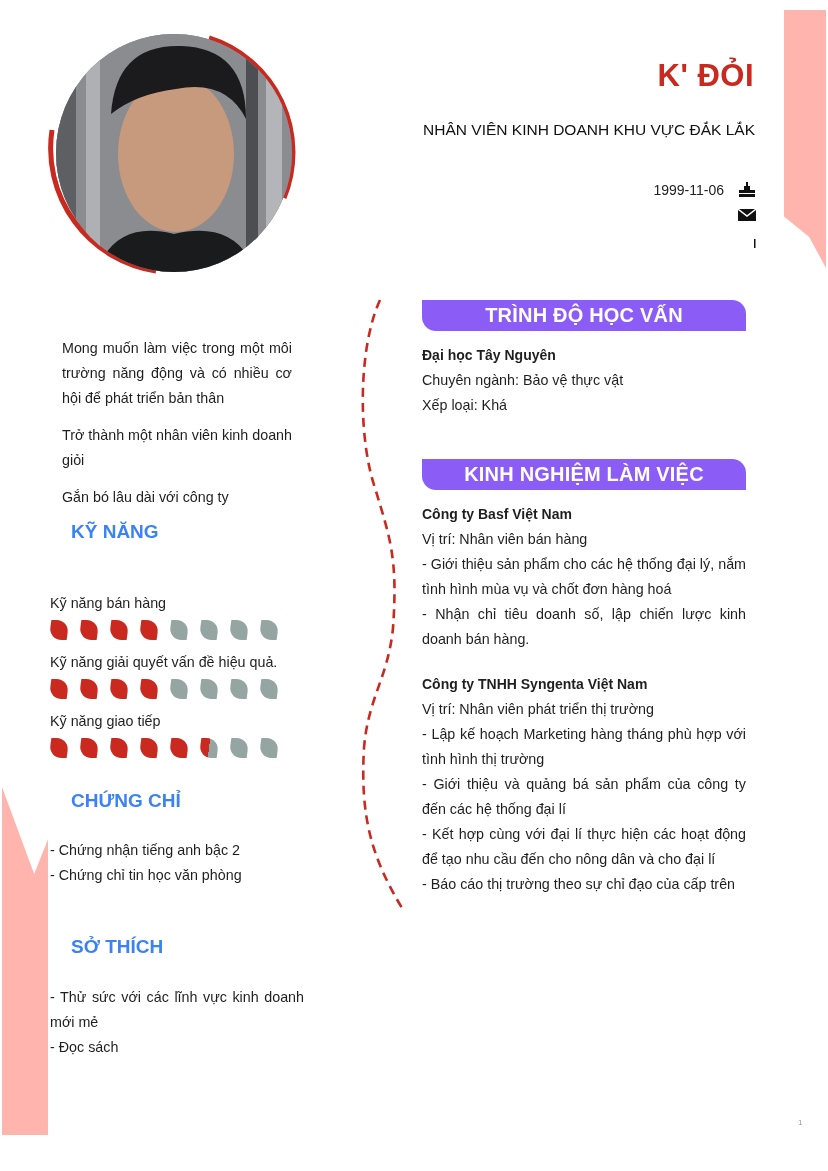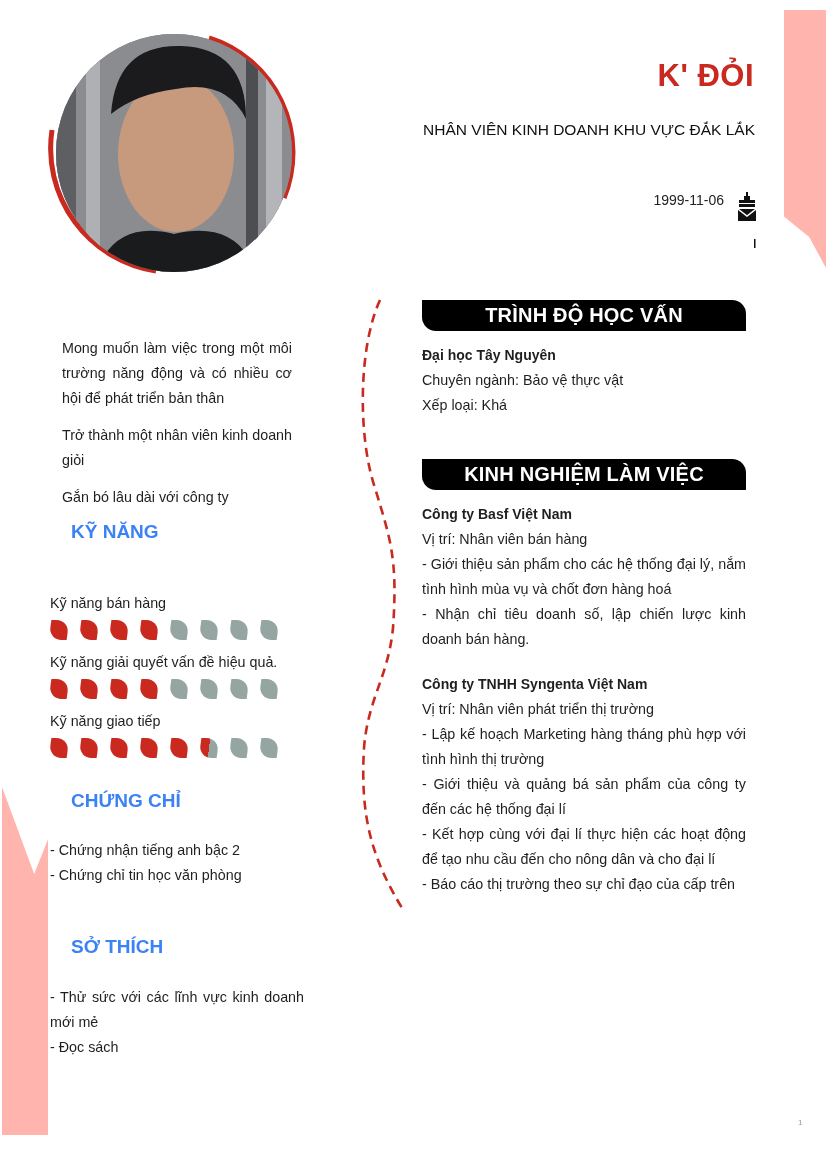--- a/index.html
+++ b/index.html
@@ -14,21 +14,21 @@
   .photo-wrap { position: absolute; left: 46px; top: 30px; width: 256px; height: 246px; }
   .photo-ring { position: absolute; left: 0; top: 0; width: 256px; height: 246px; }
   .photo { position: absolute; left: 10px; top: 4px; width: 236px; height: 238px; border-radius: 50%;
     overflow: hidden; background: #7d7f84; }
   .photo svg { width: 100%; height: 100%; display: block; }
 
   .name { position: absolute; right: 74px; top: 58px; font-size: 31px; font-weight: bold; color: #c9291e; letter-spacing: 0.5px; }
   .job-title { position: absolute; right: 73px; top: 121px; font-size: 15.5px; font-weight: normal; color: #111; }
 
   .contact-row { position: absolute; right: 72px; display: flex; align-items: center; gap: 14px; font-size: 14px; color: #222; }
-  .contact-row.dob { top: 192px; }
+  .contact-row.dob { top: 182px; }
   .contact-row.email { top: 207px; }
   .contact-row.extra { top: 235px; }
   .contact-row svg { width: 18px; height: 16px; display: block; }
 
   .divider-wave { position: absolute; left: 360px; top: 298px; width: 60px; height: 612px; }
 
   .left-col { position: absolute; left: 50px; width: 254px; }
   .objective { top: 324px; font-size: 14.3px; line-height: 25px; text-align: justify; }
   .objective p { margin: 12px; }
 
@@ -41,21 +41,21 @@
   .skill-label { font-size: 14.3px; height: 24px; line-height: 24px; }
   .skill-dots { display: flex; gap: 12px; height: 35px; align-items: flex-start; padding-top: 5px; }
   .leaf { width: 18px; height: 20px; border-radius: 0 13px 0 13px; background: #95a5a2; transform: skewX(-8deg); position: relative; overflow: hidden; }
   .leaf.on { background: #c9291e; }
   .leaf.half { background: linear-gradient(90deg, #c9291e 0 50%, #95a5a2 50% 100%); }
 
   .certs { top: 838px; font-size: 14.3px; line-height: 25px; }
   .hobbies { top: 985px; font-size: 14.3px; line-height: 25px; text-align: justify; }
 
   .right-col { position: absolute; left: 422px; width: 324px; }
-  .section-bar { width: 324px; height: 31px; background: #000000; color: #fff; font-weight: bold; font-size: 20px;
+  .section-bar { width: 324px; height: 31px; background: #8b5cf6; color: #fff; font-weight: bold; font-size: 20px;
     text-align: center; line-height: 31px; border-radius: 0 14px 0 14px; letter-spacing: 0.2px; }
   .edu { top: 300px; }
   .exp { top: 443px; margin-top: 16px; }
   .block { font-size: 14.3px; line-height: 25px; text-align: justify; }
   .block .strong { font-weight: bold; font-size: 14px; }
   .edu .block { margin-top: 12px; }
   .exp .block { margin-top: 12px; }
   .exp .job + .job { margin-top: 20px; }
 
   .page-num { position: absolute; left: 798px; top: 1118px; font-size: 8px; color: #9a9a9a; }

